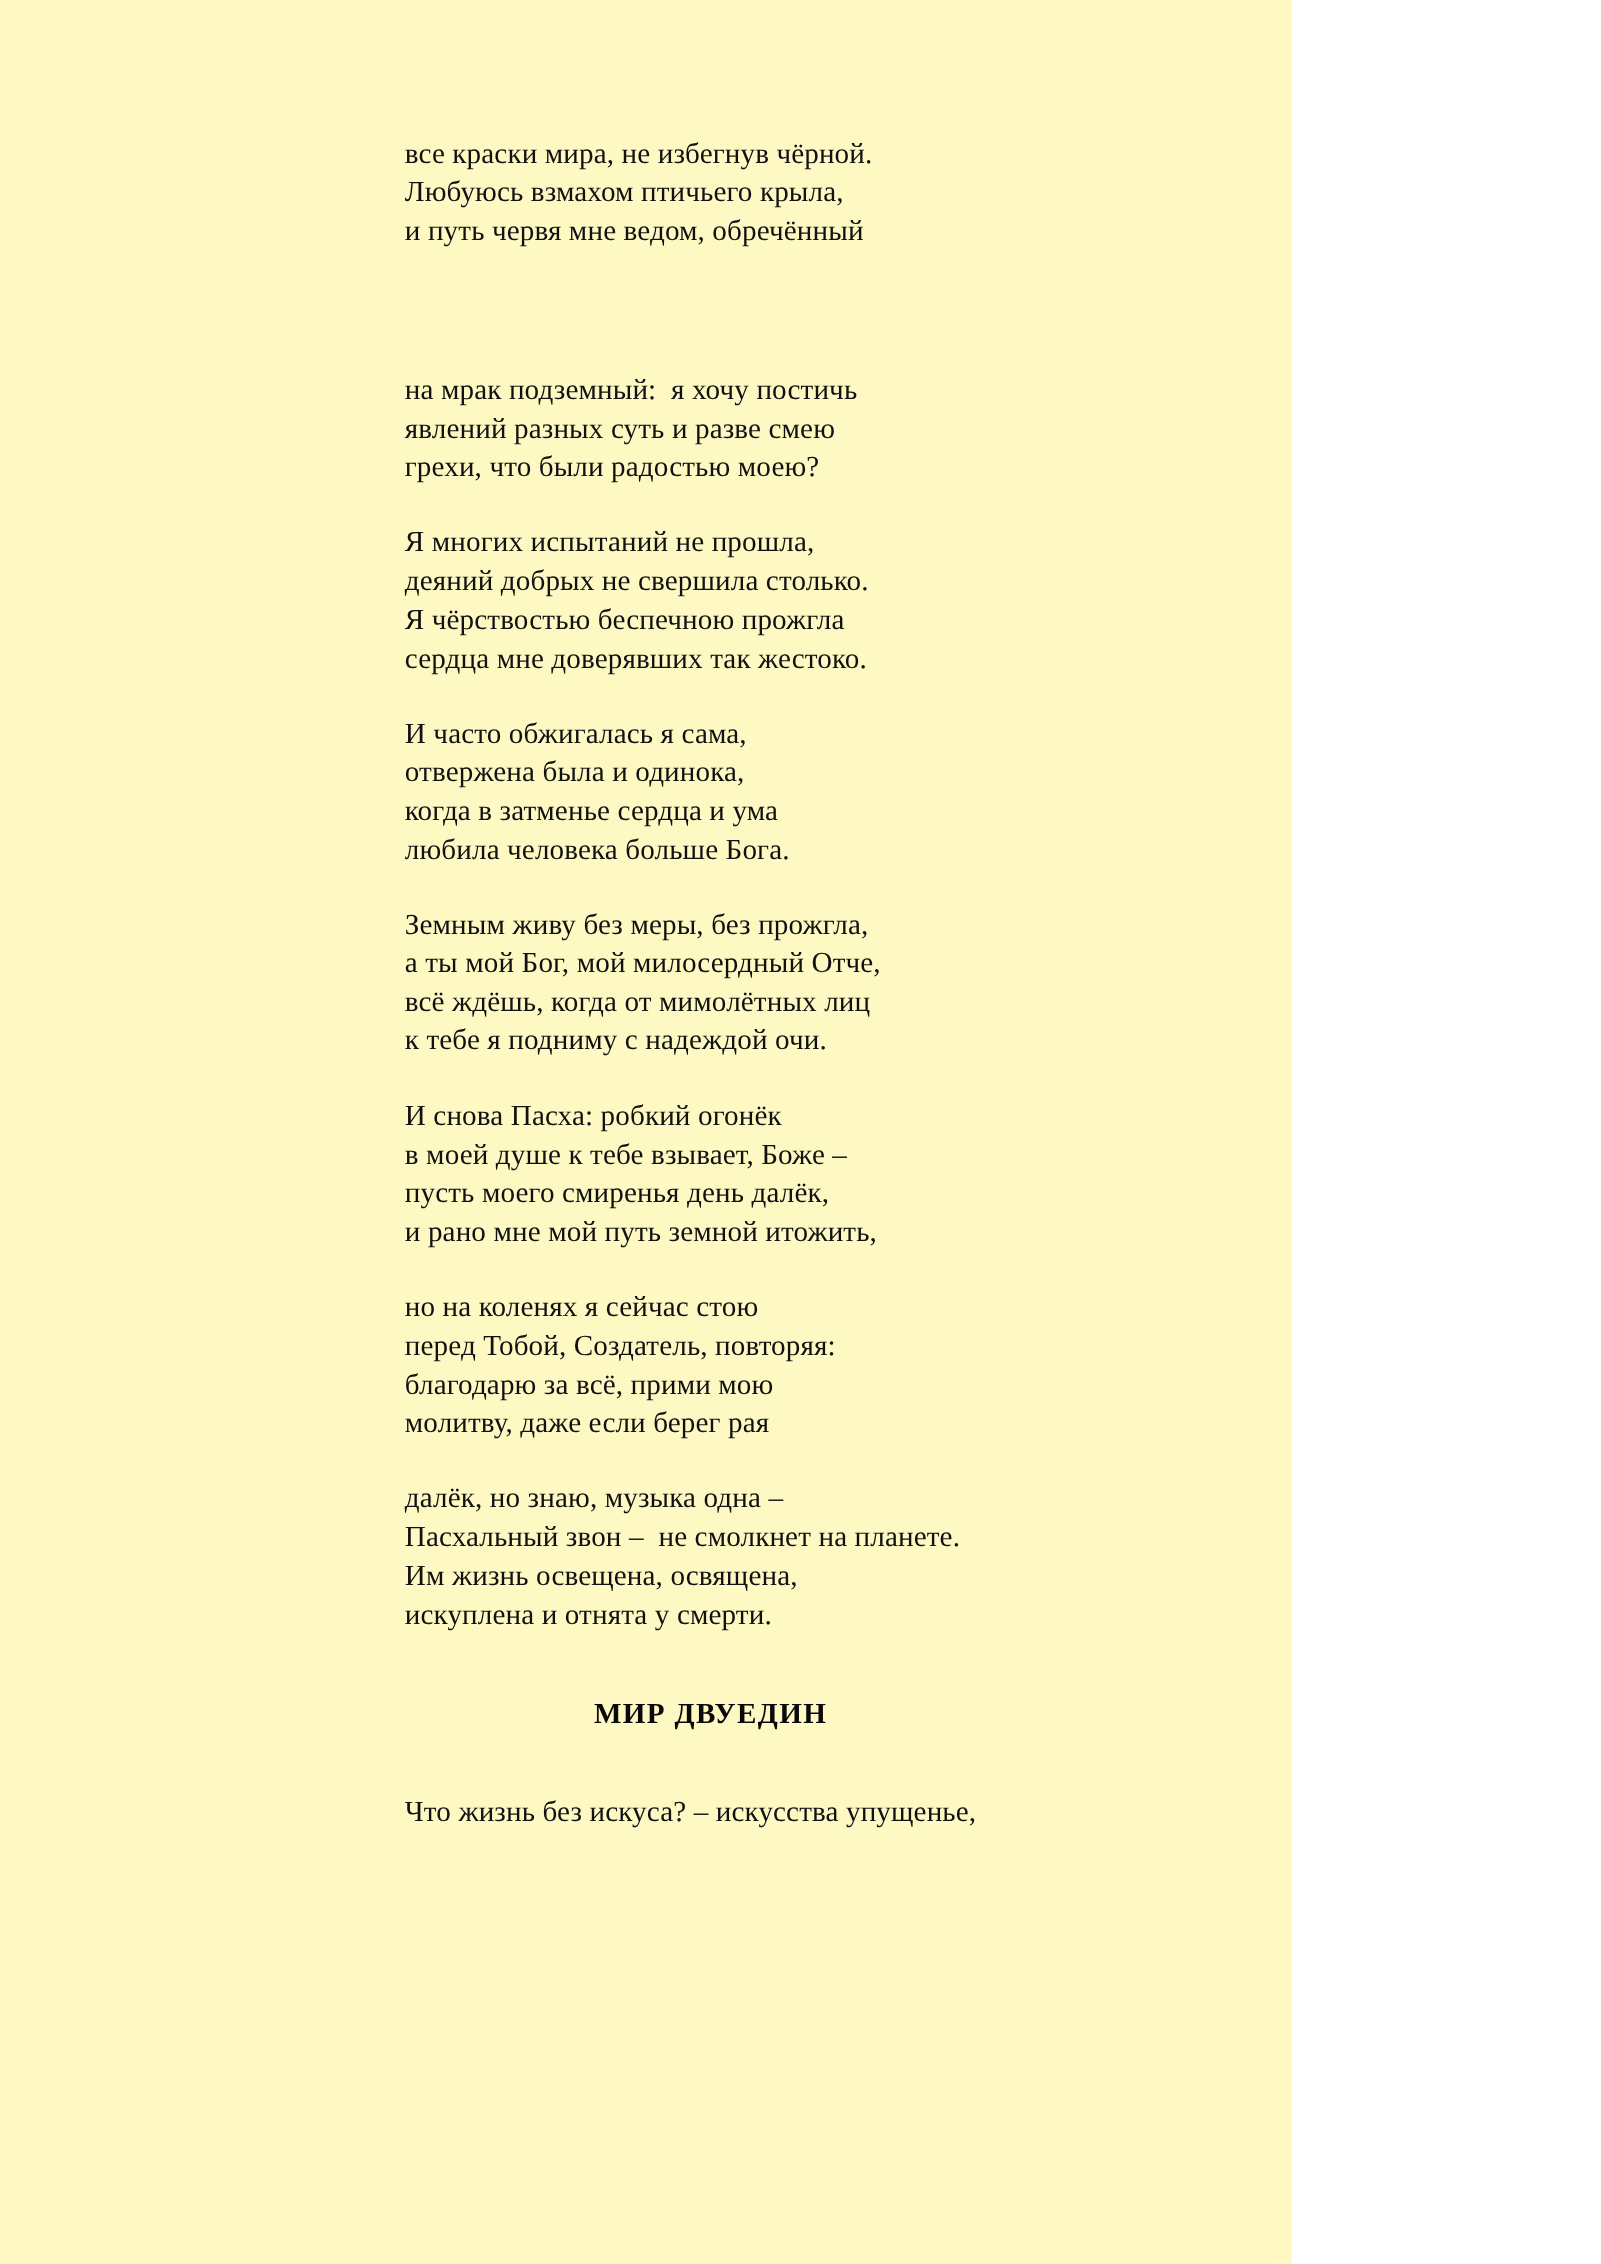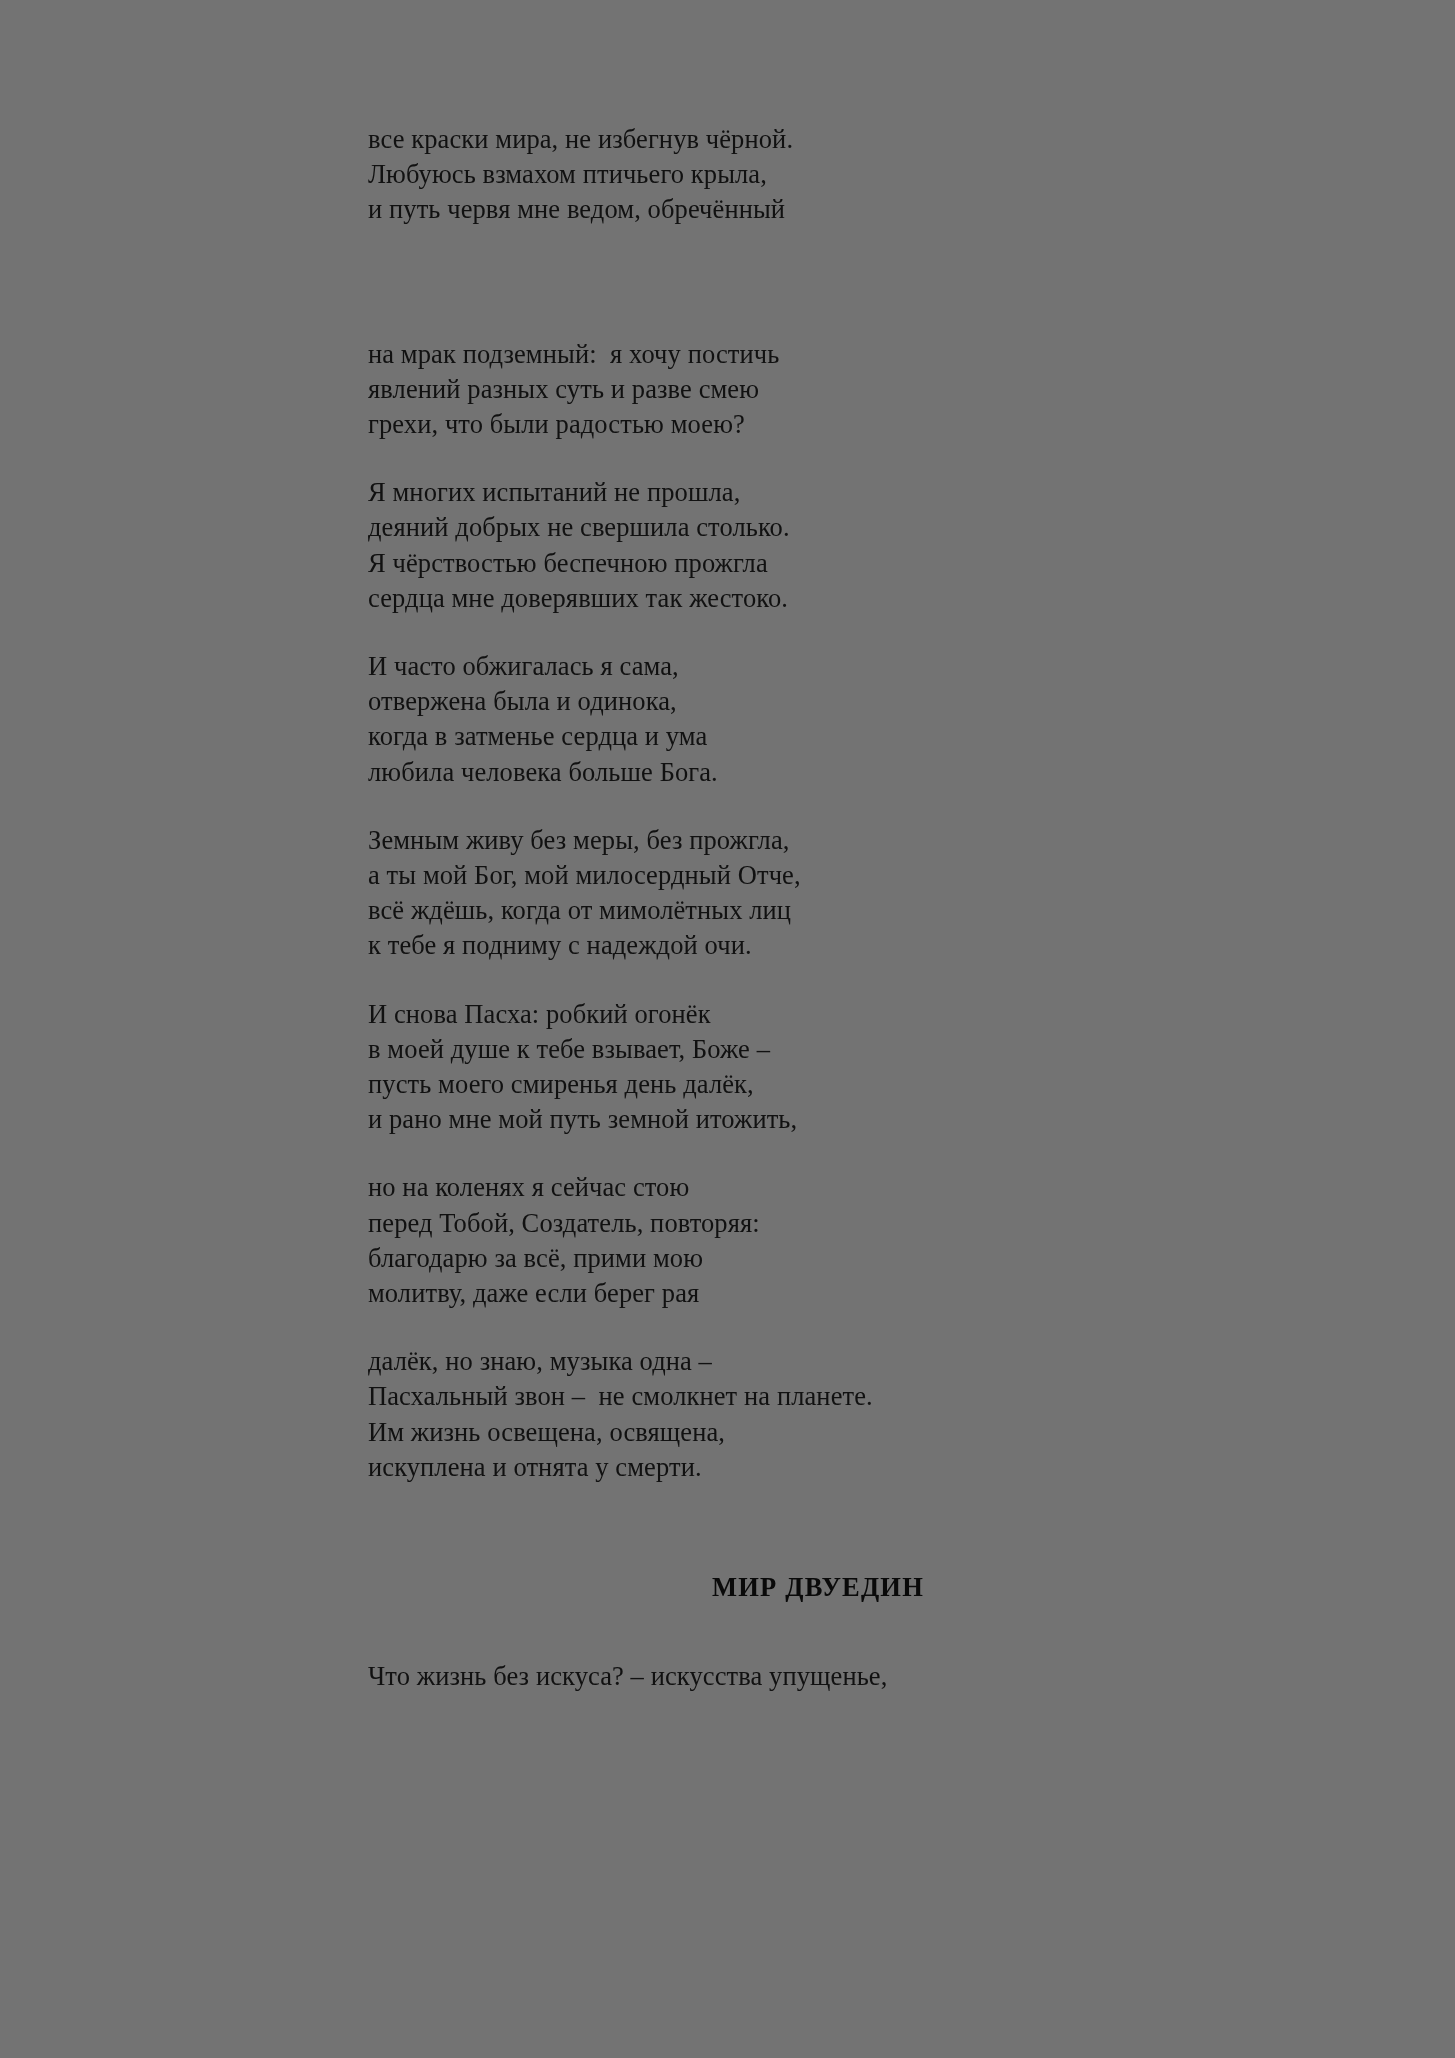--- a/index.html
+++ b/index.html
@@ -9,23 +9,23 @@
   }
   body {
     width: 1455px;
     height: 2058px;
     font-family: "Liberation Serif", "DejaVu Serif", serif;
     color: #0b0b0b;
     -webkit-font-smoothing: antialiased;
   }
   .page {
     position: relative;
-    width: 1455px;
+    width: 1174px;
     height: 2058px;
-    background: #737373;
+    background: #fef9c3;
     overflow: hidden;
   }
   .content {
     position: absolute;
     left: 368px;
     top: 122px;
     width: 760px;
   }
   .stanza {
     margin: 0;
@@ -40,26 +40,25 @@
   
   .gap-huge { height: 109px; }
   .gap-stanza { height: 33px; }
   .gap-title-before { height: 55px; }
   .gap-title-after { height: 54px; }
 
   .poem-title {
     font-size: 26.5px;
     line-height: 35.2px;
     font-weight: bold;
-    text-align: right;
+    text-align: center;
     width: 556px;
     letter-spacing: 1.2px;
     color: #0a0a0a;
     white-space: pre;
-    margin-top: 30px;
   }
 </style>
 </head>
 <body>
 
 <div class="page">
   <div class="content">
 
     <div class="stanza">
       <div class="line">все краски мира, не избегнув чёрной.</div>

